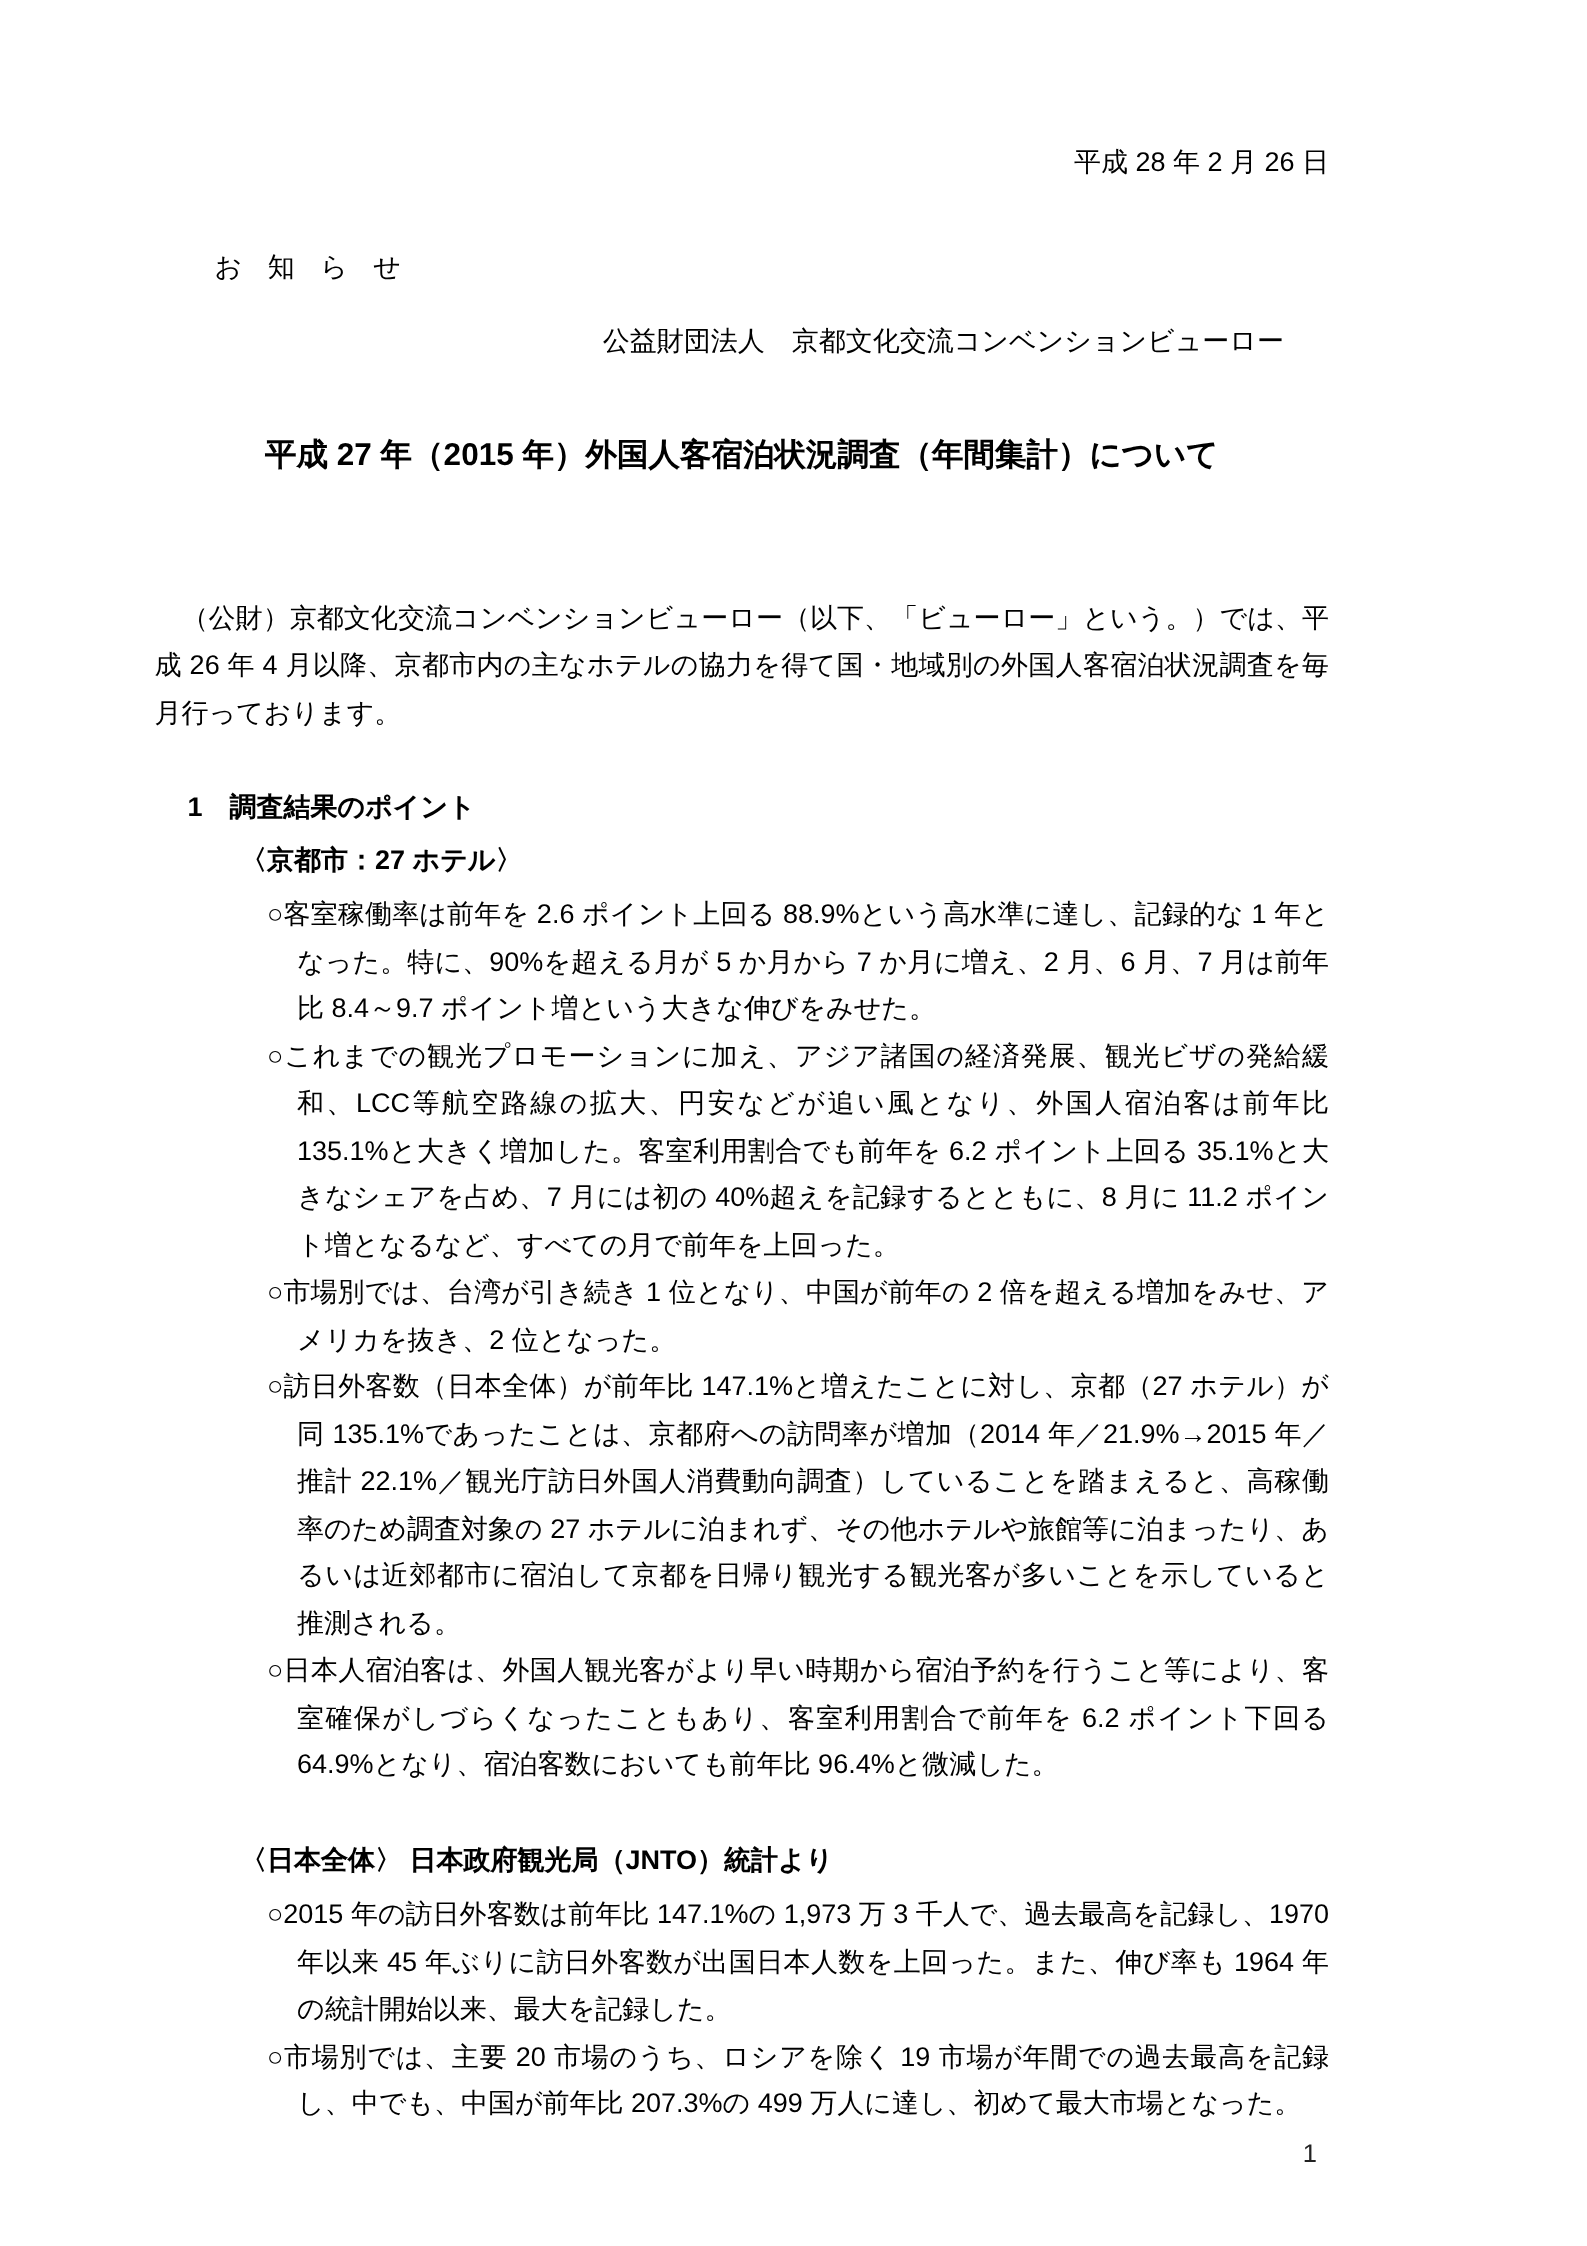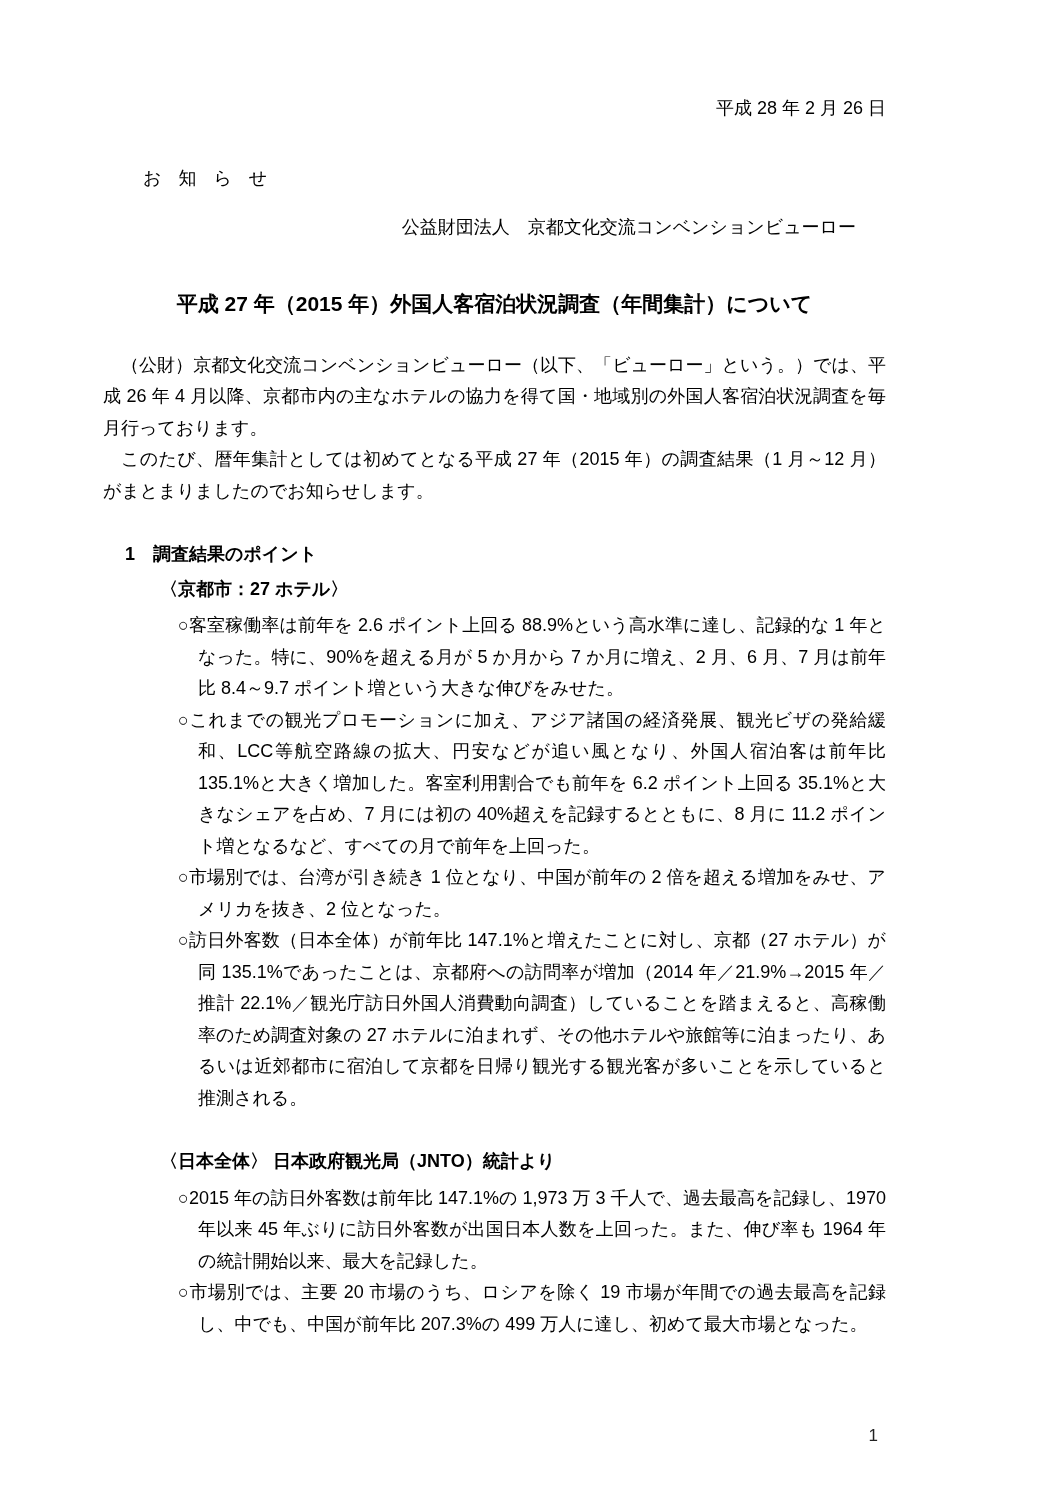--- a/index.html
+++ b/index.html
@@ -36,21 +36,21 @@
     margin-right: 30px;
   }
   .doc-title {
     margin: 42px 0 0 0;
     font-size: 21px;
     line-height: 36px;
     font-weight: bold;
     text-align: center;
   }
   .intro {
-    margin-top: 28px;
+    margin-top: 75px;
   }
   .intro p {
     margin: 0;
     text-indent: 1em;
     text-align: justify;
   }
   .sec-heading {
     margin-top: 32px;
     margin-left: 22px;
     font-weight: bold;
@@ -88,32 +88,32 @@
   <div class="date-line">平成 28 年 2 月 26 日</div>
 
   <div class="notice-line">お 知 ら せ</div>
 
   <div class="org-line">公益財団法人　京都文化交流コンベンションビューロー</div>
 
   <h1 class="doc-title">平成 27 年（2015 年）外国人客宿泊状況調査（年間集計）について</h1>
 
   <div class="intro">
     <p>（公財）京都文化交流コンベンションビューロー（以下、「ビューロー」という。）では、平成 26 年 4 月以降、京都市内の主なホテルの協力を得て国・地域別の外国人客宿泊状況調査を毎月行っております。</p>
-    <p>このたび、暦年集計としては初めてとなる平成 27 年（2015 年）の調査結果（1 月～12 月）がまとまりましたのでお知らせします。</p>
   </div>
 
   <div class="sec-heading">1　調査結果のポイント</div>
 
   <div class="sub-heading">〈京都市：27 ホテル〉</div>
 
   <div class="bullets">
     <p class="bullet">○客室稼働率は前年を 2.6 ポイント上回る 88.9%という高水準に達し、記録的な 1 年となった。特に、90%を超える月が 5 か月から 7 か月に増え、2 月、6 月、7 月は前年比 8.4～9.7 ポイント増という大きな伸びをみせた。</p>
     <p class="bullet">○これまでの観光プロモーションに加え、アジア諸国の経済発展、観光ビザの発給緩和、LCC等航空路線の拡大、円安などが追い風となり、外国人宿泊客は前年比 135.1%と大きく増加した。客室利用割合でも前年を 6.2 ポイント上回る 35.1%と大きなシェアを占め、7 月には初の 40%超えを記録するとともに、8 月に 11.2 ポイント増となるなど、すべての月で前年を上回った。</p>
     <p class="bullet">○市場別では、台湾が引き続き 1 位となり、中国が前年の 2 倍を超える増加をみせ、アメリカを抜き、2 位となった。</p>
     <p class="bullet">○訪日外客数（日本全体）が前年比 147.1%と増えたことに対し、京都（27 ホテル）が同 135.1%であったことは、京都府への訪問率が増加（2014 年／21.9%→2015 年／推計 22.1%／観光庁訪日外国人消費動向調査）していることを踏まえると、高稼働率のため調査対象の 27 ホテルに泊まれず、その他ホテルや旅館等に泊まったり、あるいは近郊都市に宿泊して京都を日帰り観光する観光客が多いことを示していると推測される。</p>
+    <p class="bullet">○日本人宿泊客は、外国人観光客がより早い時期から宿泊予約を行うこと等により、客室確保がしづらくなったこともあり、客室利用割合で前年を 6.2 ポイント下回る 64.9%となり、宿泊客数においても前年比 96.4%と微減した。</p>
   </div>
 
   <div class="sub-heading japan">〈日本全体〉 日本政府観光局（JNTO）統計より</div>
 
   <div class="bullets">
     <p class="bullet">○2015 年の訪日外客数は前年比 147.1%の 1,973 万 3 千人で、過去最高を記録し、1970 年以来 45 年ぶりに訪日外客数が出国日本人数を上回った。また、伸び率も 1964 年の統計開始以来、最大を記録した。</p>
     <p class="bullet">○市場別では、主要 20 市場のうち、ロシアを除く 19 市場が年間での過去最高を記録し、中でも、中国が前年比 207.3%の 499 万人に達し、初めて最大市場となった。</p>
   </div>
 
   <div class="page-number">1</div>

